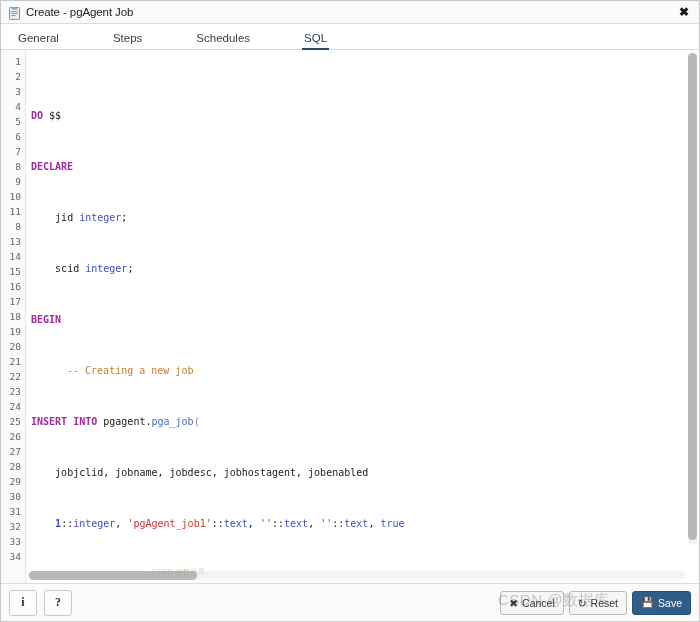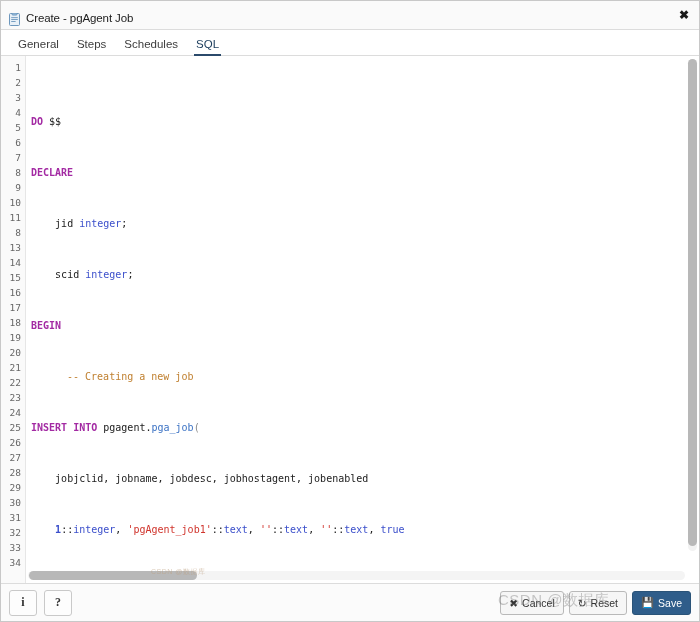--- a/index.html
+++ b/index.html
@@ -28,21 +28,21 @@
   }
 
   
   .titlebar {
     height: 22px;
     min-height: 22px;
     background: #fafafa;
     border-bottom: 1px solid #dcdcdc;
     display: flex;
     align-items: center;
-    padding: 6px 6px 0 8px;
+    padding: 0 6px 0 8px;
     position: relative;
   }
   .title-icon {
     width: 11px;
     height: 13px;
     margin-right: 6px;
     position: relative;
     flex: 0 0 auto;
   }
   .title-text {
@@ -71,20 +71,21 @@
   
   .tabbar {
     height: 26px;
     min-height: 26px;
     background: #ffffff;
     border-bottom: 1px solid #dcdcdc;
     display: flex;
     align-items: flex-end;
     padding-left: 8px;
     box-sizing: border-box;
+    gap: 36px;
   }
   .tab {
     font-size: 11.5px;
     color: #3d3d3d;
     padding: 0 9px 4px 9px;
     cursor: pointer;
     position: relative;
     line-height: 14px;
     white-space: nowrap;
   }

